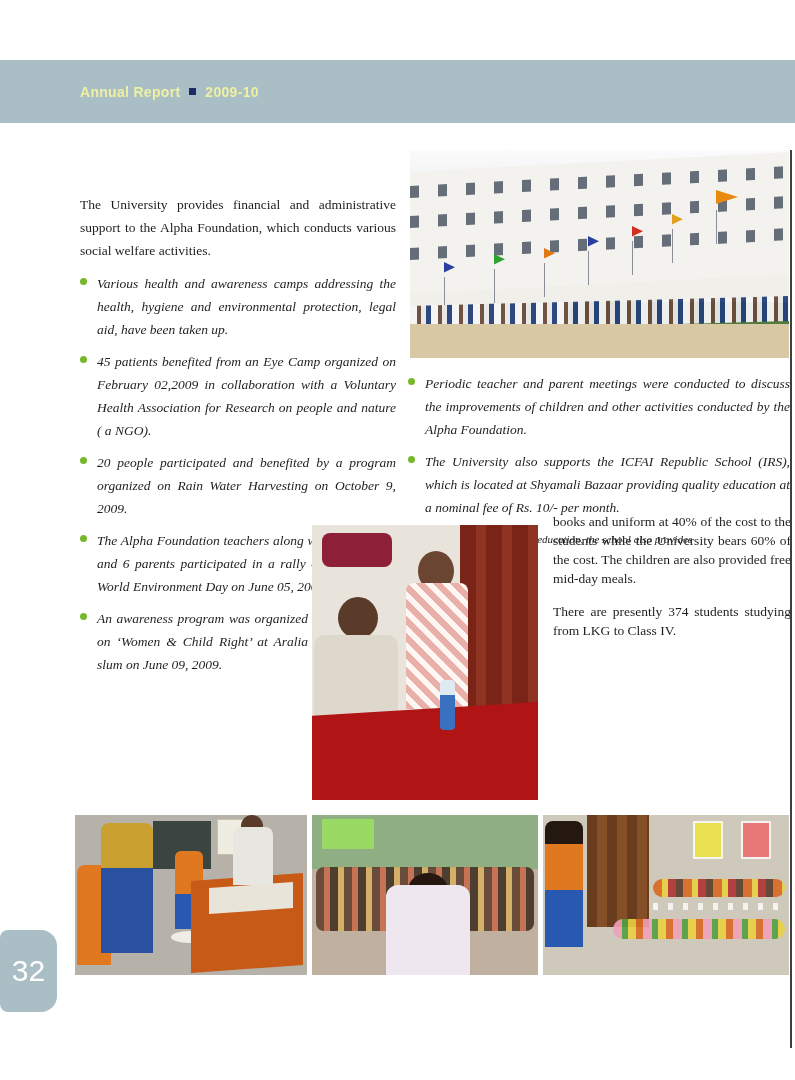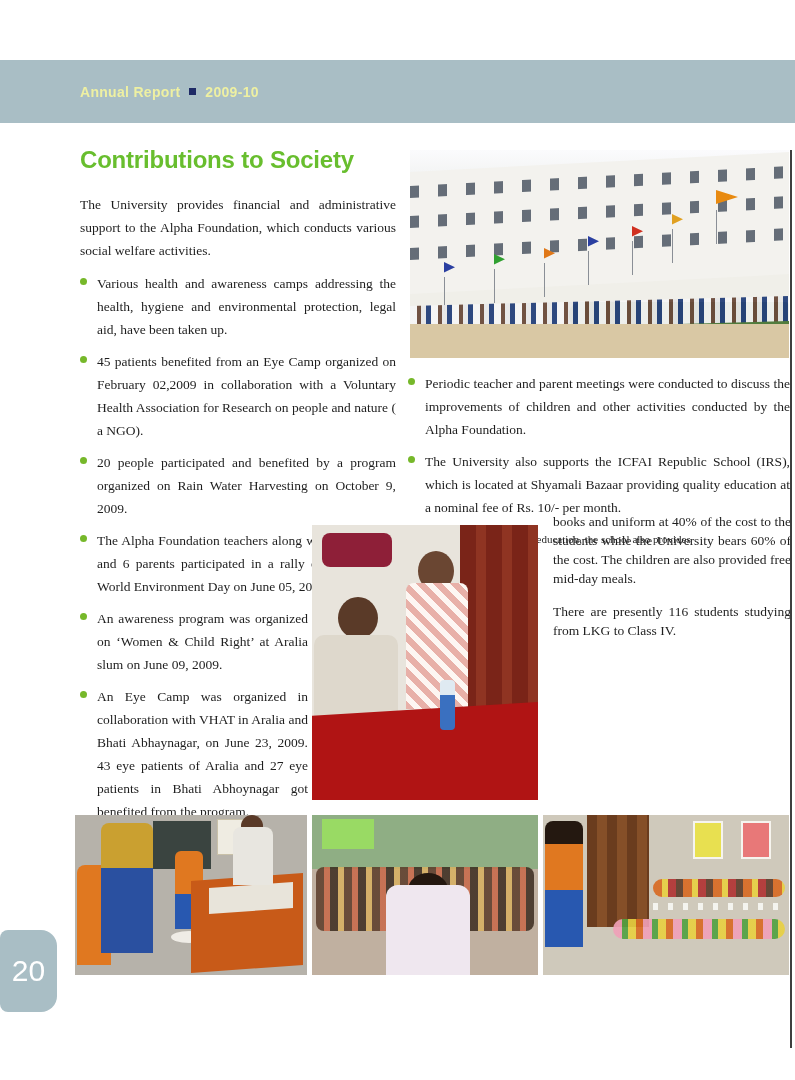--- a/index.html
+++ b/index.html
@@ -20,21 +20,21 @@
     position:absolute; left:80px; top:146px;
     font-family:"Liberation Sans", sans-serif; font-weight:bold; font-size:24px;
     color:#68be2e; letter-spacing:-.2px;
   }
   
   .col{font-size:13.5px; line-height:23px; text-align:justify;}
   .col-left{position:absolute; left:80px; top:193px; width:316px;}
   .col-right{position:absolute; left:408px; top:372px; width:382px;}
   .intro{margin:0 0 10px 0;}
   ul.bullets{list-style:none; margin:0; padding:0;}
-  ul.bullets li{position:relative; padding-left:17px; margin:0 0 9px 0;}
+  ul.bullets li{position:relative; padding-left:17px; margin:0 0 9px 0;font-style:italic;}
   .dot{position:absolute; left:0; top:6px; width:7px; height:7px; border-radius:50%; background:#76b82a;}
   .narrow{width:228px;}
   .lead{white-space:nowrap; font-size:11px;}
   .wrap-block{position:absolute; left:553px; top:512px; width:238px; font-size:13.5px; line-height:19px; text-align:justify;}
   .wrap-block p{margin:0 0 14px 0;}
   
   .photo{position:absolute; overflow:hidden;}
   .abs{position:absolute;}
   
   .ph-building{left:410px; top:150px; width:379px; height:208px; background:#f0efe9;}
@@ -114,21 +114,20 @@
 <div class="page">
 
   <div class="band">
     <div class="band-inner">
       <span>Annual Report</span>
       <span class="sq"></span>
       <span>2009-10</span>
     </div>
   </div>
 
-  <div class="title">Contributions to Society</div>
 
   <div class="col col-left">
     <p class="intro">The University provides financial and administrative support to the Alpha Foundation, which conducts various social welfare activities.</p>
     <ul class="bullets">
       <li>
         <span class="dot"></span>
         <span>Various health and awareness camps addressing the health, hygiene and environmental protection, legal aid, have been taken up.</span>
       </li>
       <li>
         <span class="dot"></span>
@@ -142,24 +141,20 @@
         <span class="dot"></span>
         <span>The Alpha Foundation teachers along with 14 students and 6 parents participated in a rally organized on a World Environment Day on June 05, 2009.</span>
       </li>
     </ul>
     <div class="narrow">
       <ul class="bullets">
         <li>
           <span class="dot"></span>
           <span>An awareness program was organized on ‘Women &amp; Child Right’ at Aralia slum on June 09, 2009.</span>
         </li>
-        <li>
-          <span class="dot"></span>
-          <span>An Eye Camp was organized in collaboration with VHAT in Aralia and Bhati Abhaynagar, on June 23, 2009. 43 eye patients of Aralia and 27 eye patients in Bhati Abhoynagar got benefited from the program.</span>
-        </li>
       </ul>
     </div>
   </div>
 
   <div class="col col-right">
     <ul class="bullets">
       <li>
         <span class="dot"></span>
         <span>Periodic teacher and parent meetings were conducted to discuss the improvements of children and other activities conducted by the Alpha Foundation.</span>
       </li>
@@ -169,21 +164,21 @@
       </li>
       <li class="lead">
         <span class="dot"></span>
         <span>In addition to the quality education, the school also provides</span>
       </li>
     </ul>
   </div>
 
   <div class="wrap-block">
     <p>books and uniform at 40% of the cost to the students while the University bears 60% of the cost. The children are also provided free mid-day meals.</p>
-    <p>There are presently 116 students studying from LKG to Class IV.</p>
+    <p>There are presently 374 students studying from LKG to Class IV.</p>
   </div>
 
   <div class="photo ph-building">
     <div class="abs bldg-sky"></div>
     <div class="abs bldg-face">
       <div class="abs win w1"></div>
       <div class="abs win w2"></div>
       <div class="abs win w3"></div>
     </div>
     <div class="abs" style="left:34px;top:112px;">
@@ -254,18 +249,18 @@
     <div class="abs p3-door"></div>
     <div class="abs p3-woman"></div>
     <div class="abs p3-poster1"></div>
     <div class="abs p3-poster2"></div>
     <div class="abs p3-row1"></div>
     <div class="abs p3-plates"></div>
     <div class="abs p3-row2"></div>
   </div>
 
   <div class="pagenum">
-    <span>20</span>
+    <span>32</span>
   </div>
 
   <div class="scanline"></div>
 
 </div>
 
 </body></html>

